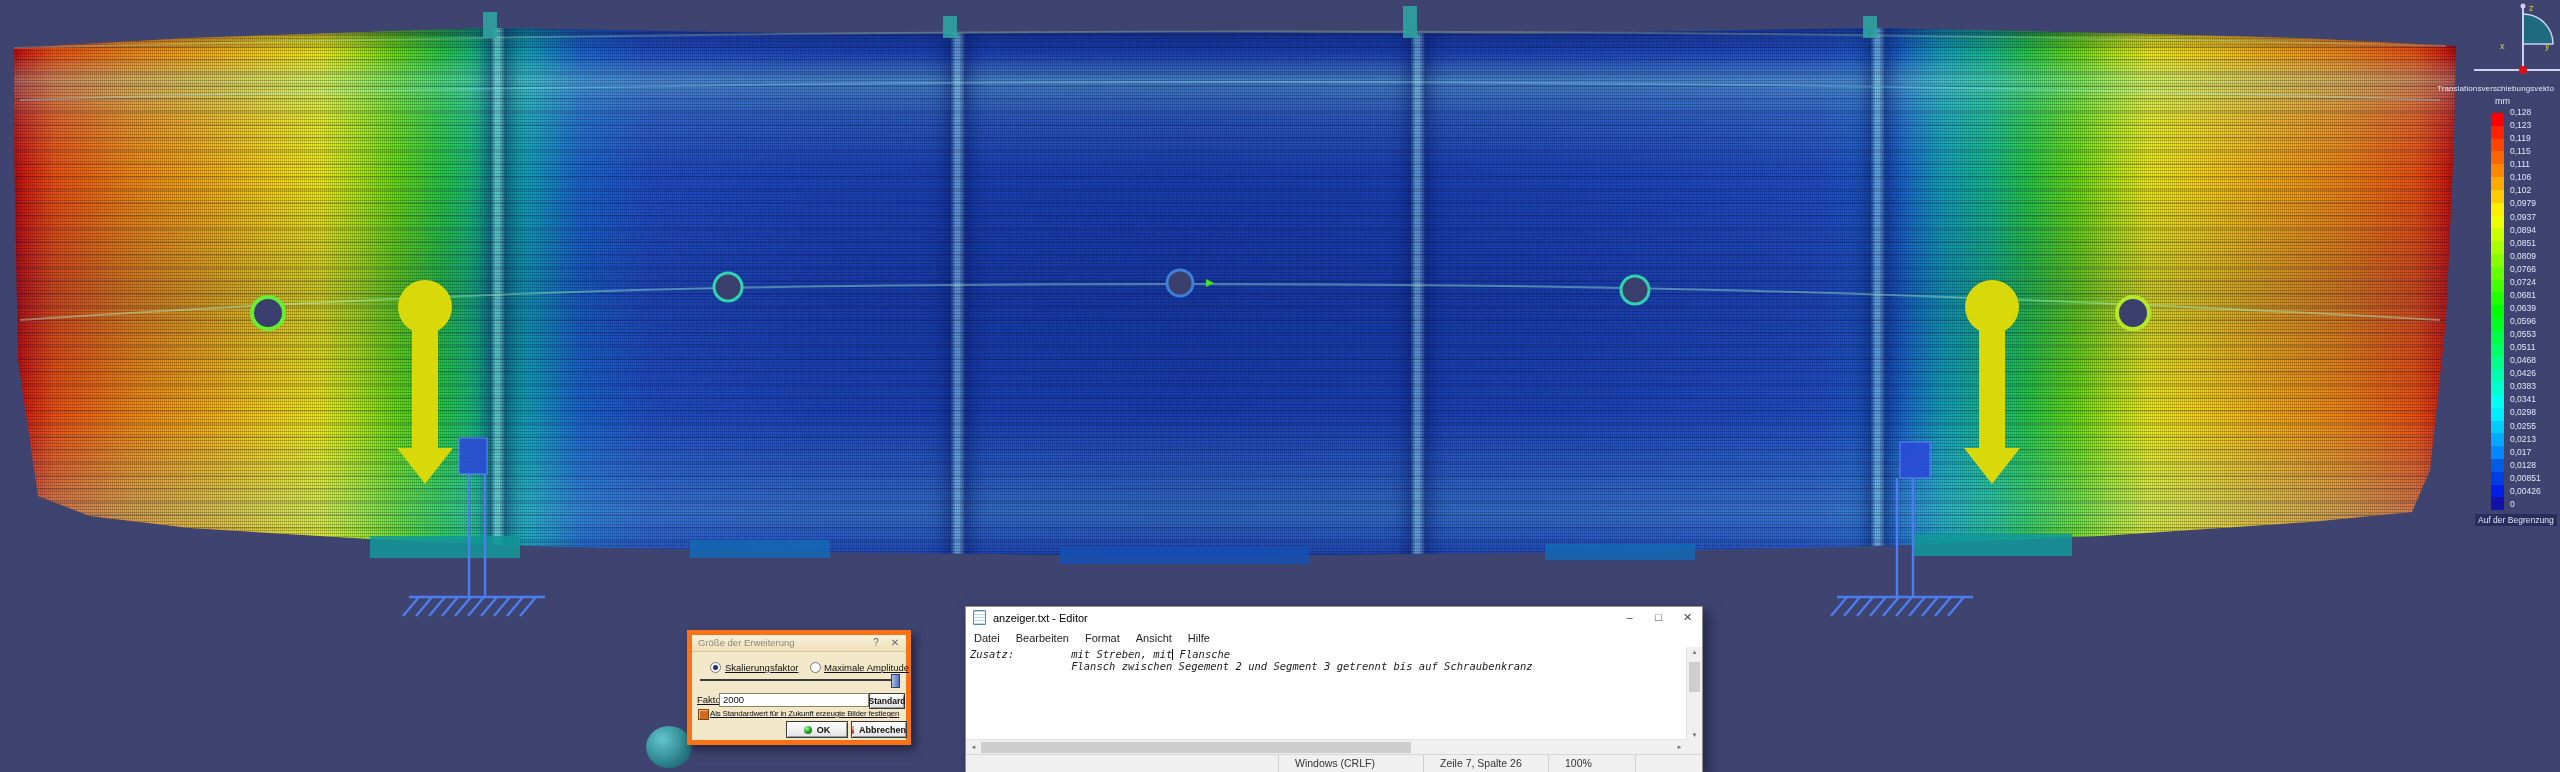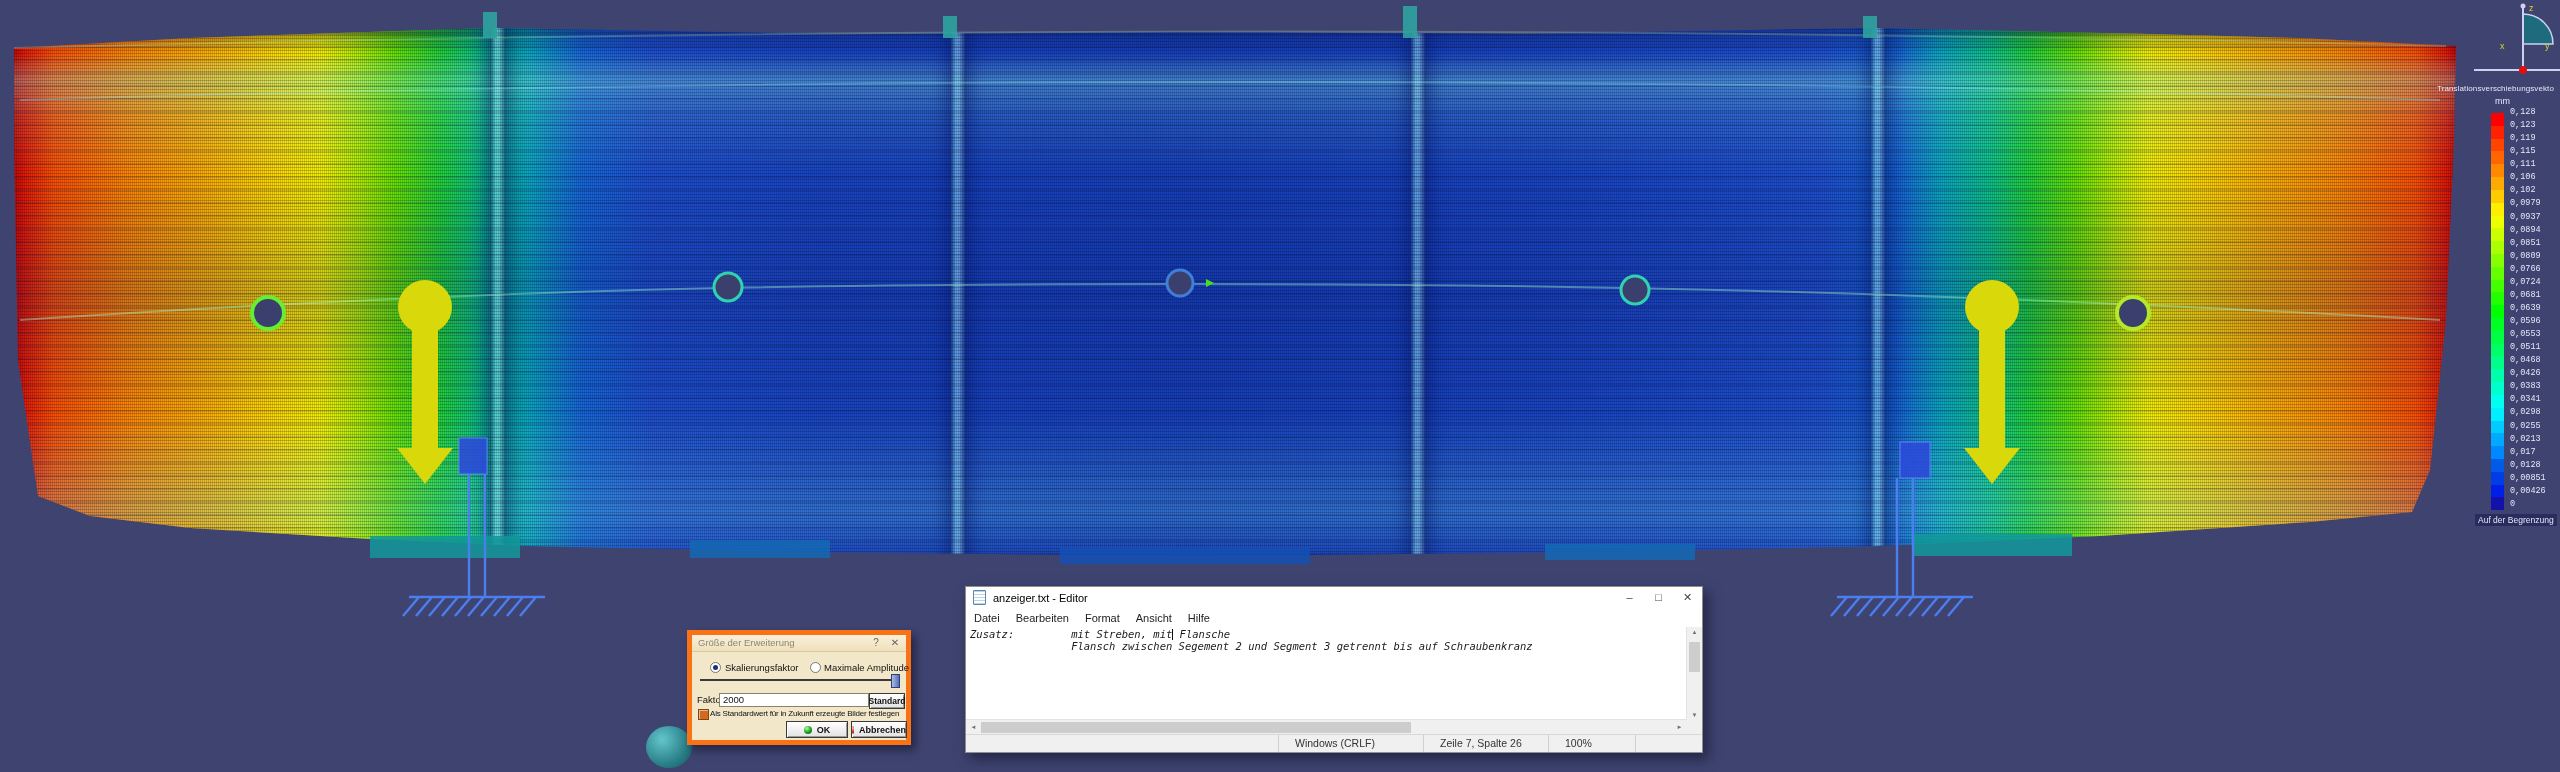--- a/index.html
+++ b/index.html
@@ -39,56 +39,56 @@
 
   
   .legend{position:absolute;left:2437px;top:84px;width:123px;color:#e6e6fa;}
   .lg-title{font-size:8px;letter-spacing:.1px;white-space:nowrap;overflow:hidden;}
   .lg-unit{position:absolute;left:58px;top:12px;font-size:9px;}
   .lg-bar{position:absolute;left:54px;top:29px;width:13px;height:397px;display:flex;
     flex-direction:column;}
   .lg-bar .band{flex:1;}
   .lg-vals{position:absolute;left:73px;top:24px;height:401px;display:flex;
     flex-direction:column;justify-content:space-between;}
-  .lgv{font-size:8.5px;line-height:9px;white-space:nowrap;font-family:Liberation Mono, monospace;}
+  .lgv{font-size:8.5px;line-height:9px;white-space:nowrap;}
   .lg-foot{position:absolute;left:38px;top:430px;font-size:8.5px;white-space:nowrap;
     background:rgba(22,28,78,.55);padding:1px 3px;}
 
   
   .dlg{position:absolute;left:646px;top:630px;width:214px;height:105px;
     background:#f2e7c9;border:5px solid #f97316;
     box-shadow:4px 5px 8px rgba(10,10,25,.5);font-size:10px;color:#111;margin-left:41px;}
   .dlg-title{position:absolute;left:0;right:0;top:0;height:16px;
     background:linear-gradient(#f9f1da,#eee0ba);border-bottom:1px solid #d8c99e;
     color:#8d8678;font-size:9.5px;line-height:16px;padding-left:6px;}
   .dlg-tbtn{position:absolute;top:0;width:16px;height:16px;text-align:center;
     line-height:16px;color:#666;font-size:10px;}
   .radio{position:absolute;width:9px;height:9px;border-radius:50%;background:#fff;
     border:1px solid #777;}
   .radio .dot{position:absolute;left:2px;top:2px;width:5px;height:5px;border-radius:50%;
     background:#1a2f7a;}
-  .dlg-lbl{position:absolute;white-space:nowrap;}
+  .dlg-lbl{position:absolute;white-space:nowrap;text-decoration:underline;}
   .slider-track{position:absolute;left:8px;top:44px;width:193px;height:2px;background:#3a3a3a;}
   .slider-handle{position:absolute;left:199px;top:39px;width:7px;height:12px;
     background:linear-gradient(90deg,#a9bce6,#5570b8);border:1px solid #2e3f77;}
   .dlg-input{position:absolute;left:27px;top:58px;width:145px;height:12px;background:#fff;
     border:1px solid #8a8364;font-size:9.5px;line-height:12px;padding-left:3px;}
   .dlg-btn{position:absolute;background:linear-gradient(#ffffff,#e2e2e2);
     border:1px solid #3a3a3a;box-shadow:inset 1px 1px 0 #fff,inset -1px -1px 0 #9a9a9a;
     font-size:9px;display:flex;align-items:center;justify-content:center;gap:5px;font-weight:bold;}
   .ball{width:8px;height:8px;border-radius:50%;}
   .ball.green{background:radial-gradient(circle at 35% 30%,#a6ffa6,#1c9a1c 55%,#0a5c0a);}
   .ball.red{background:radial-gradient(circle at 35% 30%,#ffb0a8,#d42424 55%,#7a0c0c);}
   .chk{position:absolute;left:6px;top:74px;width:9px;height:9px;background:#d2691e;
     border:1px solid #7a4a10;box-shadow:inset 1px 1px 0 rgba(255,255,255,.5);}
   .blob{position:absolute;left:646px;top:726px;width:46px;height:42px;border-radius:50%;
     background:radial-gradient(circle at 35% 32%,#63c6cc,#2a8089 60%,#14525e);}
 
   
-  .np{position:absolute;left:965px;top:586px;width:736px;height:165px;background:#fff;
+  .np{position:absolute;left:965px;top:606px;width:736px;height:165px;background:#fff;
     border:1px solid #8f8f8f;box-shadow:5px 6px 12px rgba(10,10,25,.5);}
   .np-title{position:absolute;left:0;right:0;top:0;height:21px;background:#fff;
     display:flex;align-items:center;font-size:11px;color:#000;}
   .np-icon{width:11px;height:13px;margin:0 7px 0 7px;border:1px solid #5b87a8;
     border-radius:1px;background:repeating-linear-gradient(180deg,#b9d7ea 0 1px,#fff 1px 3px);}
   .np-btns{margin-left:auto;display:flex;}
   .np-btn{width:29px;height:21px;text-align:center;line-height:21px;font-size:11px;color:#444;}
   .np-menu{position:absolute;left:0;right:0;top:21px;height:19px;background:#fff;
     border-bottom:1px solid #e3e3e3;display:flex;align-items:center;font-size:11px;color:#222;}
   .np-menu .menu-item{padding:0 8px;}

